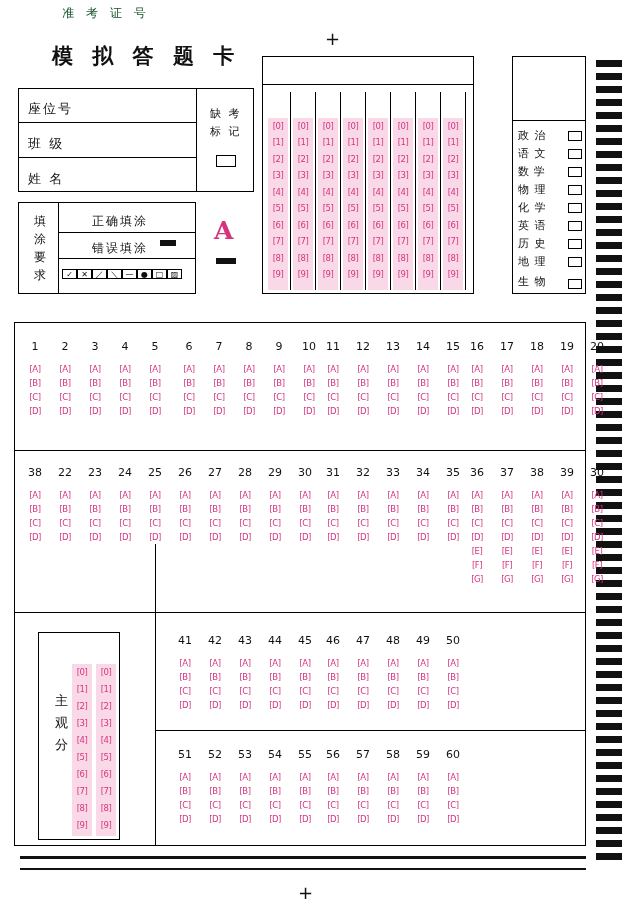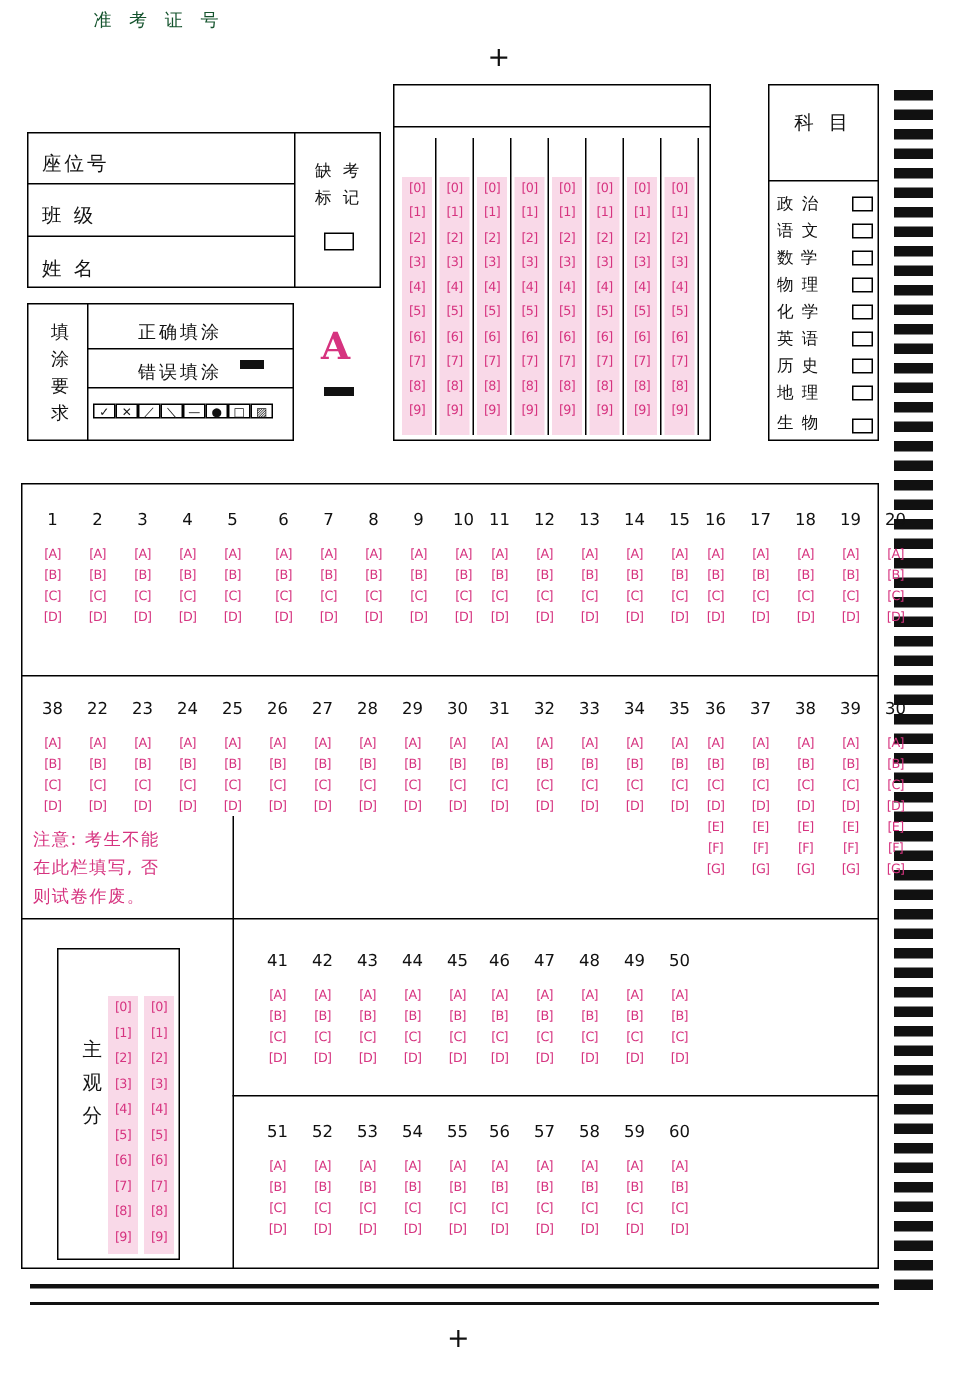--- a/index.html
+++ b/index.html
@@ -84,20 +84,21 @@
   .bottomline{position:absolute;background:#111;height:3px;}
 </style>
 </head>
 <body>
 
 <div class="sheet">
 
   <div class="corner-plus" style="left:325px;top:30px;">+</div>
   <div class="corner-plus" style="left:298px;top:884px;">+</div>
 
+  <div class="title">模 拟 答 题 卡</div>
 
   <div class="timing-col" id="timing-col">
       <div class="tick" style="top: 0px;"></div>
       <div class="tick" style="top: 13px;"></div>
       <div class="tick" style="top: 26px;"></div>
       <div class="tick" style="top: 39px;"></div>
       <div class="tick" style="top: 52px;"></div>
       <div class="tick" style="top: 65px;"></div>
       <div class="tick" style="top: 78px;"></div>
       <div class="tick" style="top: 91px;"></div>
@@ -455,21 +456,20 @@
           <span class="bub">[8]</span>
         </div>
         <div class="idcell">
           <span class="bub">[9]</span>
         </div>
       </div>
       <div class="vdivider" style="left: 465px; top: 92px; height: 198px; width: 1px;"></div>
     </div>
 
   <div class="bx" id="sub-box"></div>
-  <div style="position:absolute;left:512px;top:58px;width:74px;height:48px;display:flex;align-items:center;justify-content:center;font-size:13px;letter-spacing:3px;color:#111;">科  目</div>
   <div class="divider" style="left:512px;top:120px;width:74px;"></div>
   <div id="subject-list">
       <div class="subrow" style="top: 126px;">
         <span>政  治</span>
         <span class="subbox"></span>
       </div>
       <div class="subrow" style="top: 144px;">
         <span>语  文</span>
         <span class="subbox"></span>
       </div>
@@ -616,25 +616,20 @@
         <div class="qnums"><span class="qnum">56</span><span class="qnum">57</span><span class="qnum">58</span><span class="qnum">59</span><span class="qnum">60</span></div>
         <div class="opts">
           <div class="optrow"><span class="optcell bub">[A]</span><span class="optcell bub">[A]</span><span class="optcell bub">[A]</span><span class="optcell bub">[A]</span><span class="optcell bub">[A]</span></div>
           <div class="optrow"><span class="optcell bub">[B]</span><span class="optcell bub">[B]</span><span class="optcell bub">[B]</span><span class="optcell bub">[B]</span><span class="optcell bub">[B]</span></div>
           <div class="optrow"><span class="optcell bub">[C]</span><span class="optcell bub">[C]</span><span class="optcell bub">[C]</span><span class="optcell bub">[C]</span><span class="optcell bub">[C]</span></div>
           <div class="optrow"><span class="optcell bub">[D]</span><span class="optcell bub">[D]</span><span class="optcell bub">[D]</span><span class="optcell bub">[D]</span><span class="optcell bub">[D]</span></div>
         </div>
       </div>
     </div>
 
-  <div id="note-text" class="note" style="left:22px;top:550px;width:130px;">
-      <div>注意: 考生不能</div>
-      <div>在此栏填写, 否</div>
-      <div>则试卷作废。</div>
-    </div>
 
   <div class="bx-thin" style="left:38px;top:632px;width:82px;height:208px;"></div>
   <div class="vtext" style="left:55px;top:690px;width:16px;line-height:22px;">
     <div>主</div>
     <div>观</div>
     <div>分</div>
   </div>
   <div id="subj-cols">
       <div class="pinkcol" style="position: absolute; left: 72px; top: 664px; width: 20px; height: 172px;">
         <div style="height: 17px; display: flex; align-items: center; justify-content: center;">

